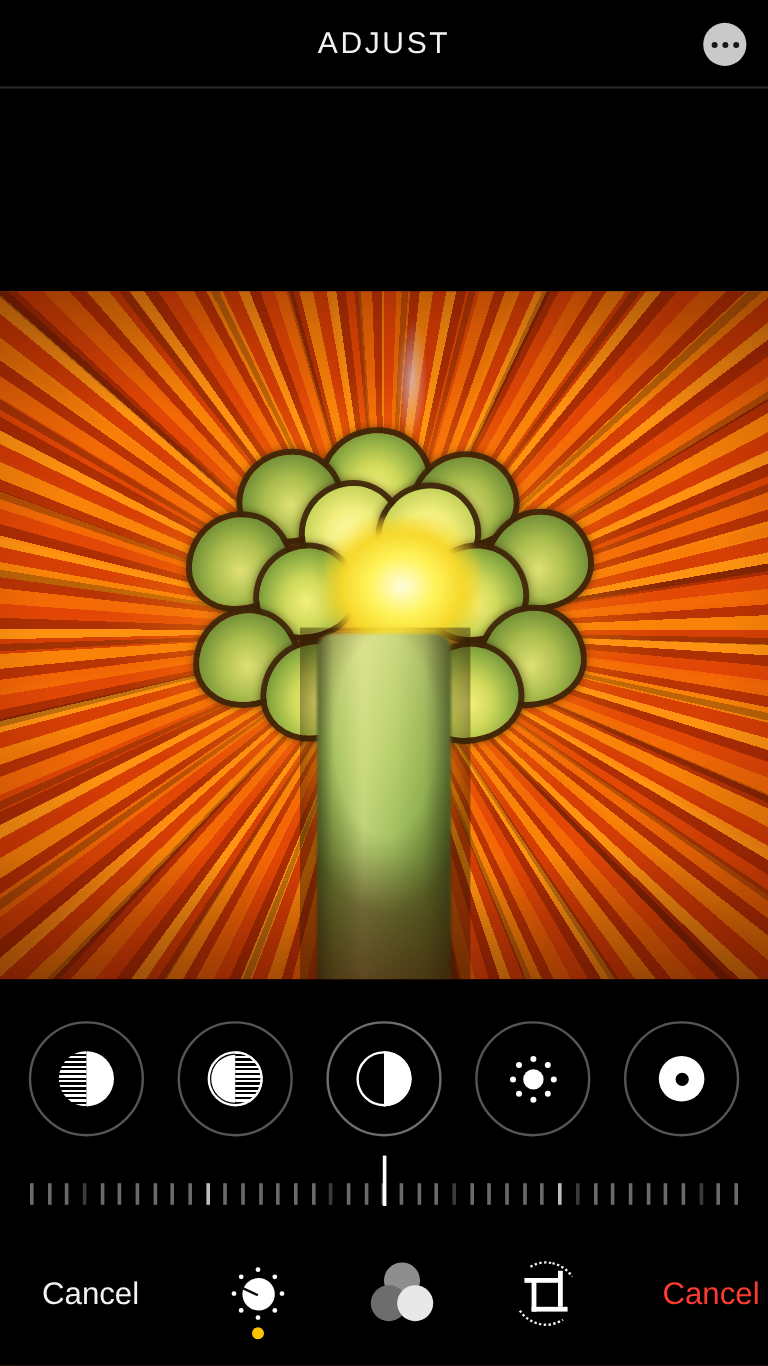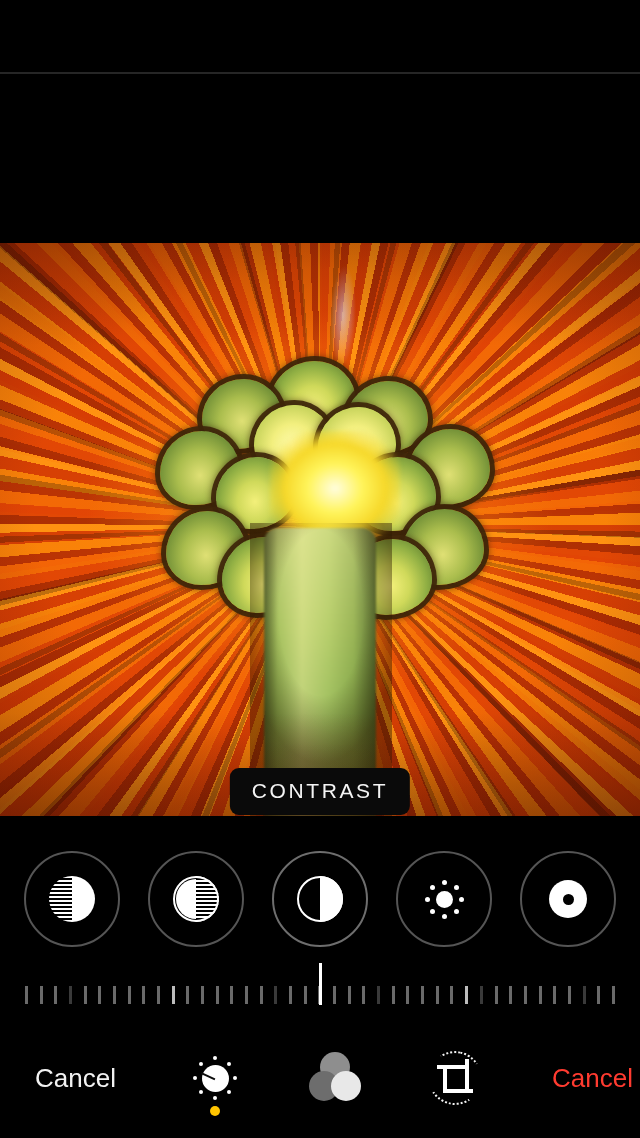--- a/index.html
+++ b/index.html
@@ -444,20 +444,28 @@
     border-right-color: transparent;
     transform: rotate(12deg);
     opacity: .95;
   }
 </style>
 </head>
 <body>
 
 <div id="app">
 
+  <div class="header">
+    <div class="header-title">ADJUST</div>
+    <div class="more-button">
+      <span class="dot"></span>
+      <span class="dot"></span>
+      <span class="dot"></span>
+    </div>
+  </div>
   <div class="header-sep"></div>
 
   <div class="photo-stage">
     <div class="photo">
       <div class="petal-base"></div>
       <div class="petal-shade"></div>
       <div class="lilac-hint"></div>
       <div class="petal-glow"></div>
 
       <div class="rosette">
@@ -476,21 +484,20 @@
         <div class="lobe" style="left:200px; top:178px; width:82px; height:76px;"></div>
         <div class="lobe dark" style="left:132px; top:214px; width:84px; height:72px;"></div>
         <div class="centre-glow"></div>
       </div>
 
       <div class="stem"></div>
       <div class="stem-shadow"></div>
       <div class="petal-vignette"></div>
     </div>
 
-    <div class="contrast-badge">CONTRAST</div>
   </div>
 
   <div class="tool-row">
 
     <div class="tool">
       <div class="glyph g-shadows">
         <div class="half-left"></div>
         <div class="half-right"></div>
       </div>
     </div>

